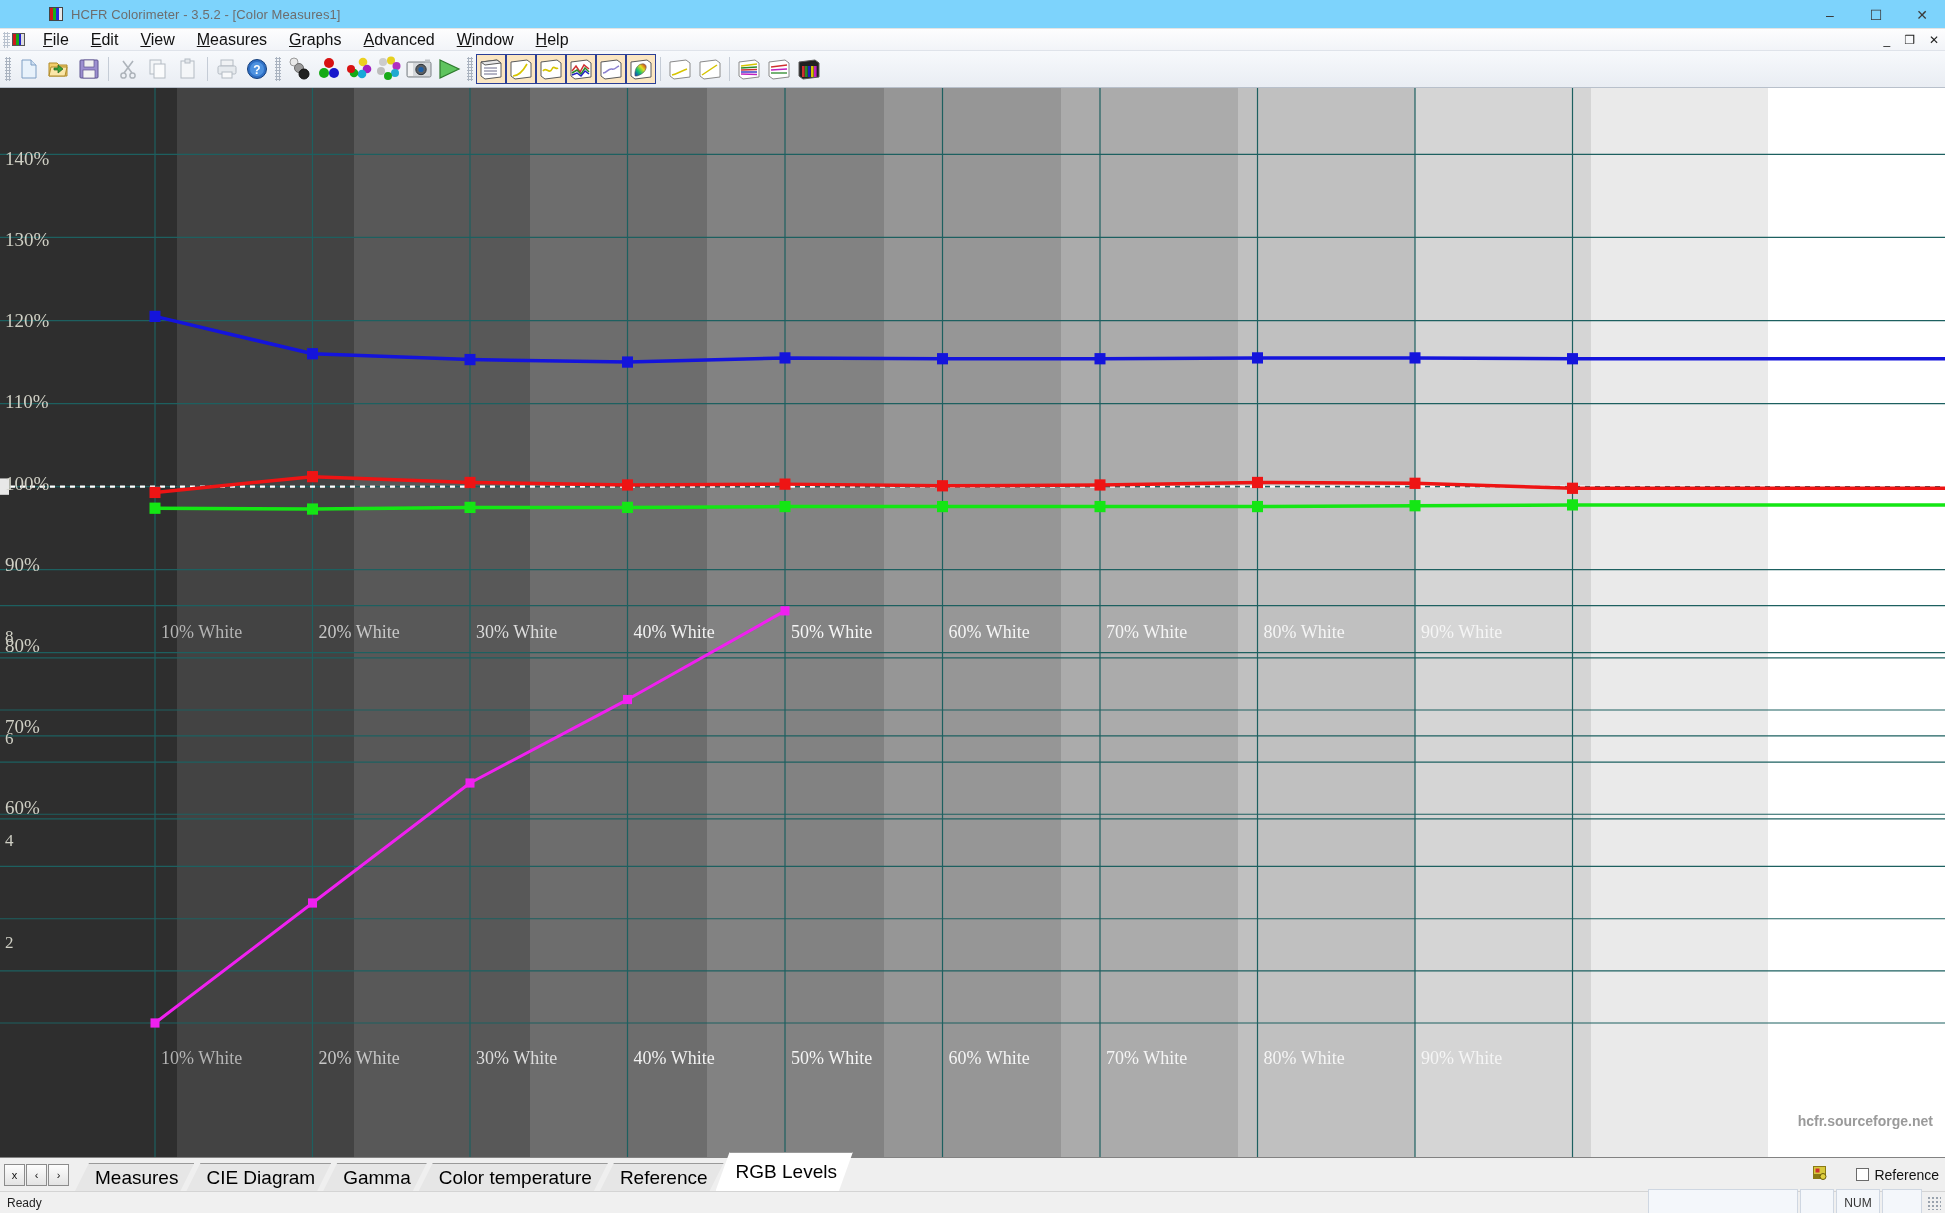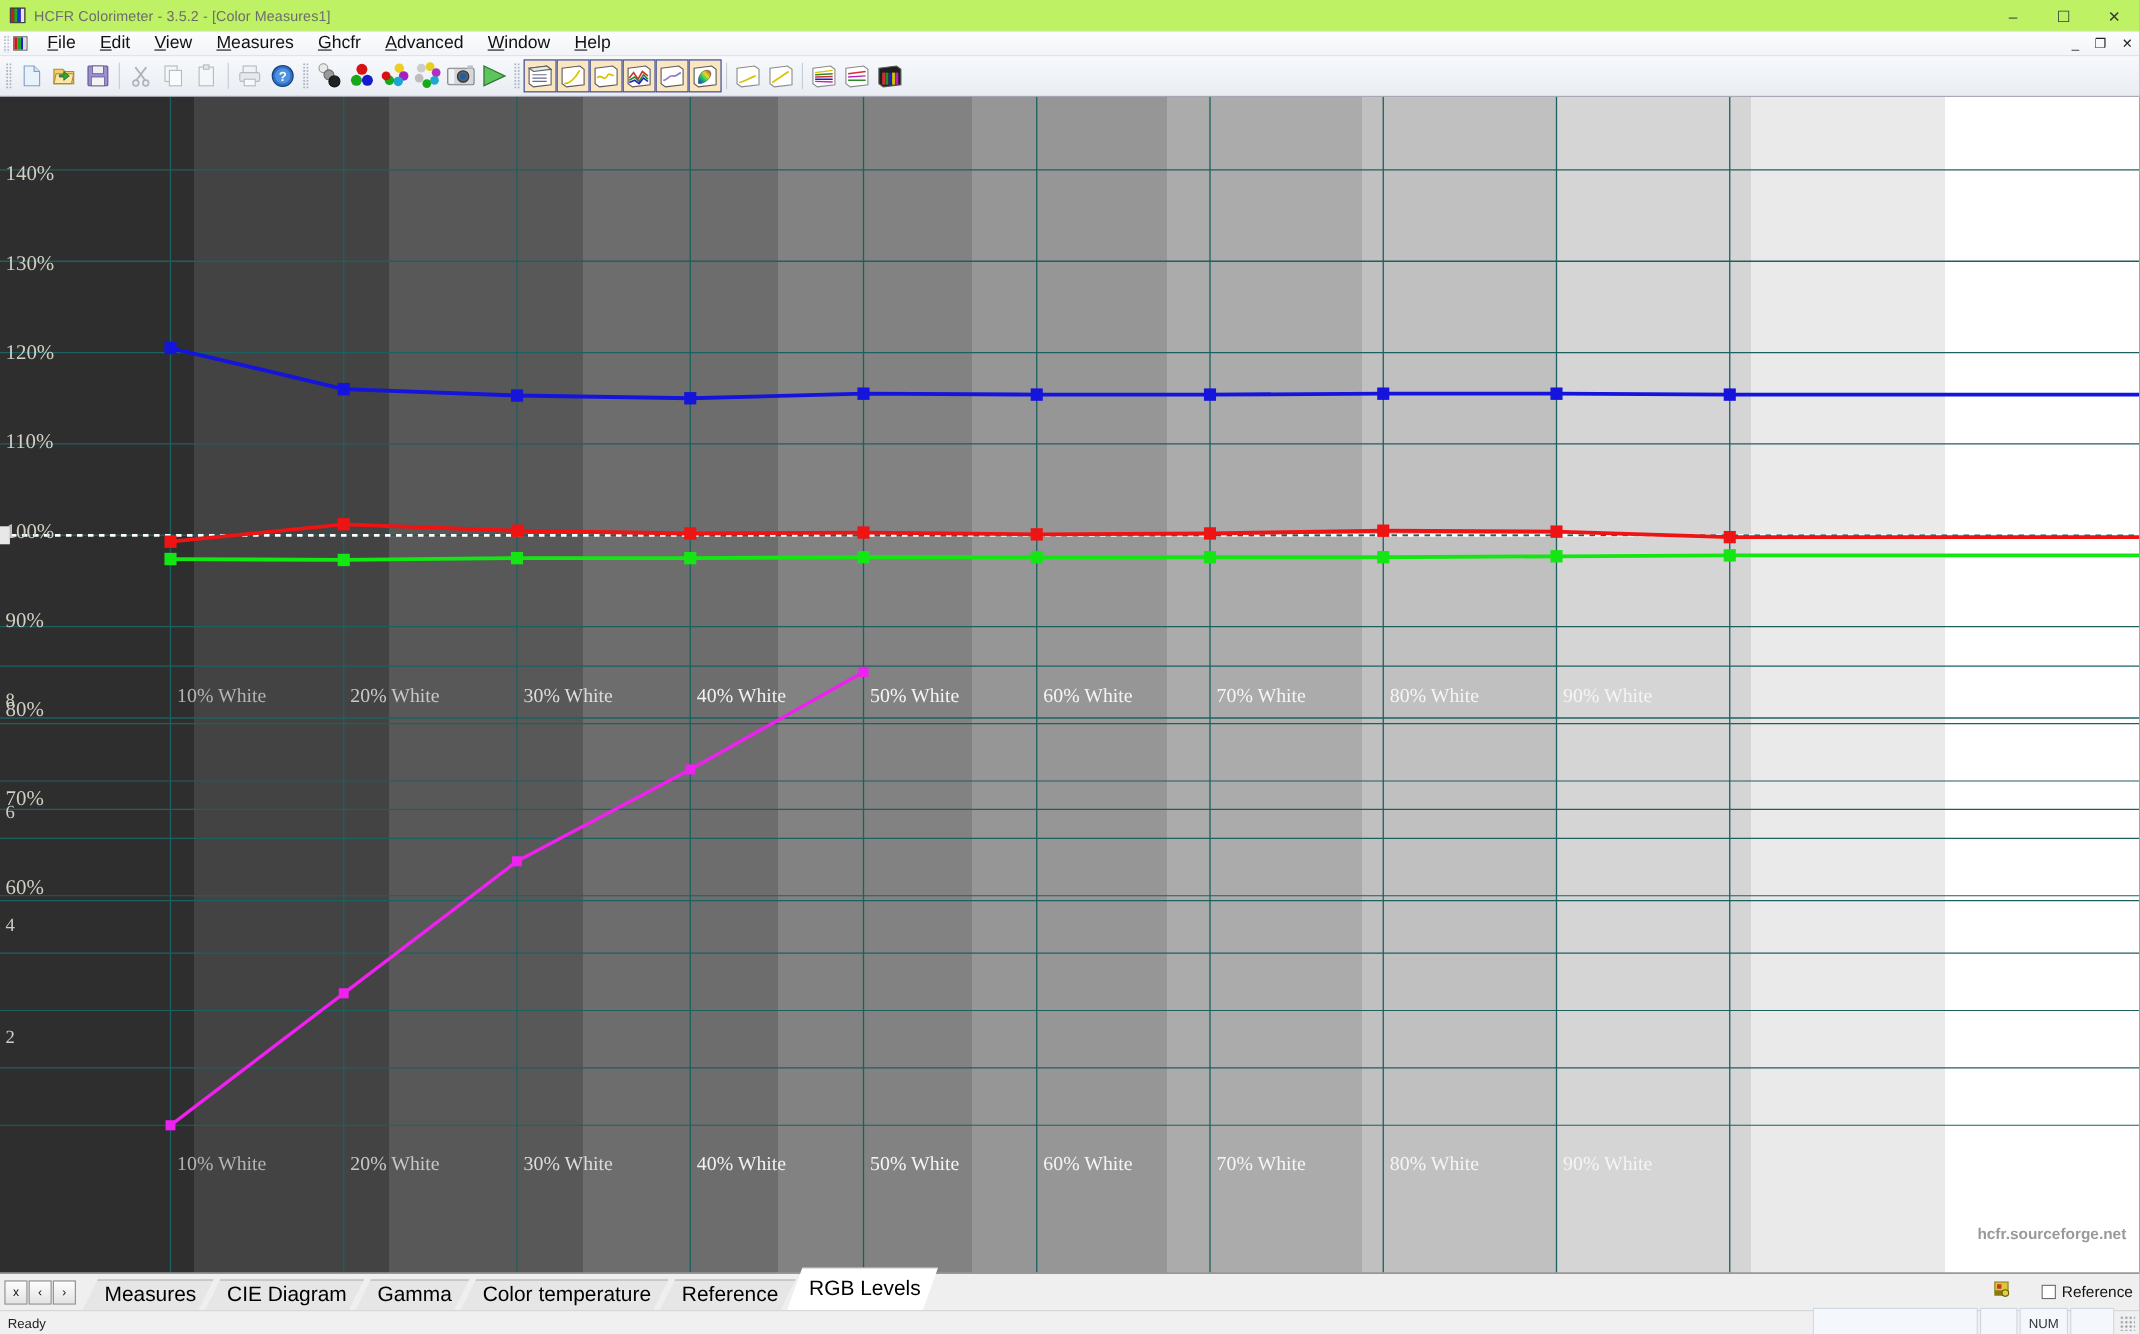--- a/index.html
+++ b/index.html
@@ -5,23 +5,24 @@
   * { box-sizing: border-box; margin:0; padding:0; }
   html, body {
     width:1945px; height:1213px; overflow:hidden;
     font-family:"Liberation Sans", sans-serif;
     background:#f0f0f0;
   }
   body { display:flex; flex-direction:column; }
 
   
   .titlebar {
-    height:29px; flex:0 0 29px; background:#bef264;
+    height:29px; flex:0 0 29px; background:#7dd3fc;
     display:flex; align-items:center; border-bottom:1px solid #e4e4e4;
     position:relative;
+    padding-left:40px;
   }
   .app-logo {
     width:14px; height:14px; margin-left:9px; margin-right:8px;
     display:flex; border:1px solid #444; background:#222;
   }
   .app-logo i { flex:1; height:100%; display:block; }
   .app-logo i:nth-child(1){background:#d01a1a;}
   .app-logo i:nth-child(2){background:#17b017;}
   .app-logo i:nth-child(3){background:#2a2add;}
   .app-logo i:nth-child(4){background:#e8e8e8;}
@@ -157,21 +158,21 @@
   <div class="menu-logo">
       <i></i>
       <i></i>
       <i></i>
       <i></i>
     </div>
   <div class="menu-item"><u>F</u><span>ile</span></div>
   <div class="menu-item"><u>E</u><span>dit</span></div>
   <div class="menu-item"><u>V</u><span>iew</span></div>
   <div class="menu-item"><u>M</u><span>easures</span></div>
-  <div class="menu-item"><u>G</u><span>hcfr</span></div>
+  <div class="menu-item"><u>G</u><span>raphs</span></div>
   <div class="menu-item"><u>A</u><span>dvanced</span></div>
   <div class="menu-item"><u>W</u><span>indow</span></div>
   <div class="menu-item"><u>H</u><span>elp</span></div>
   <div class="mdi-controls">
     <span>_</span>
     <span>❐</span>
     <span>✕</span>
   </div>
 </div>
 

